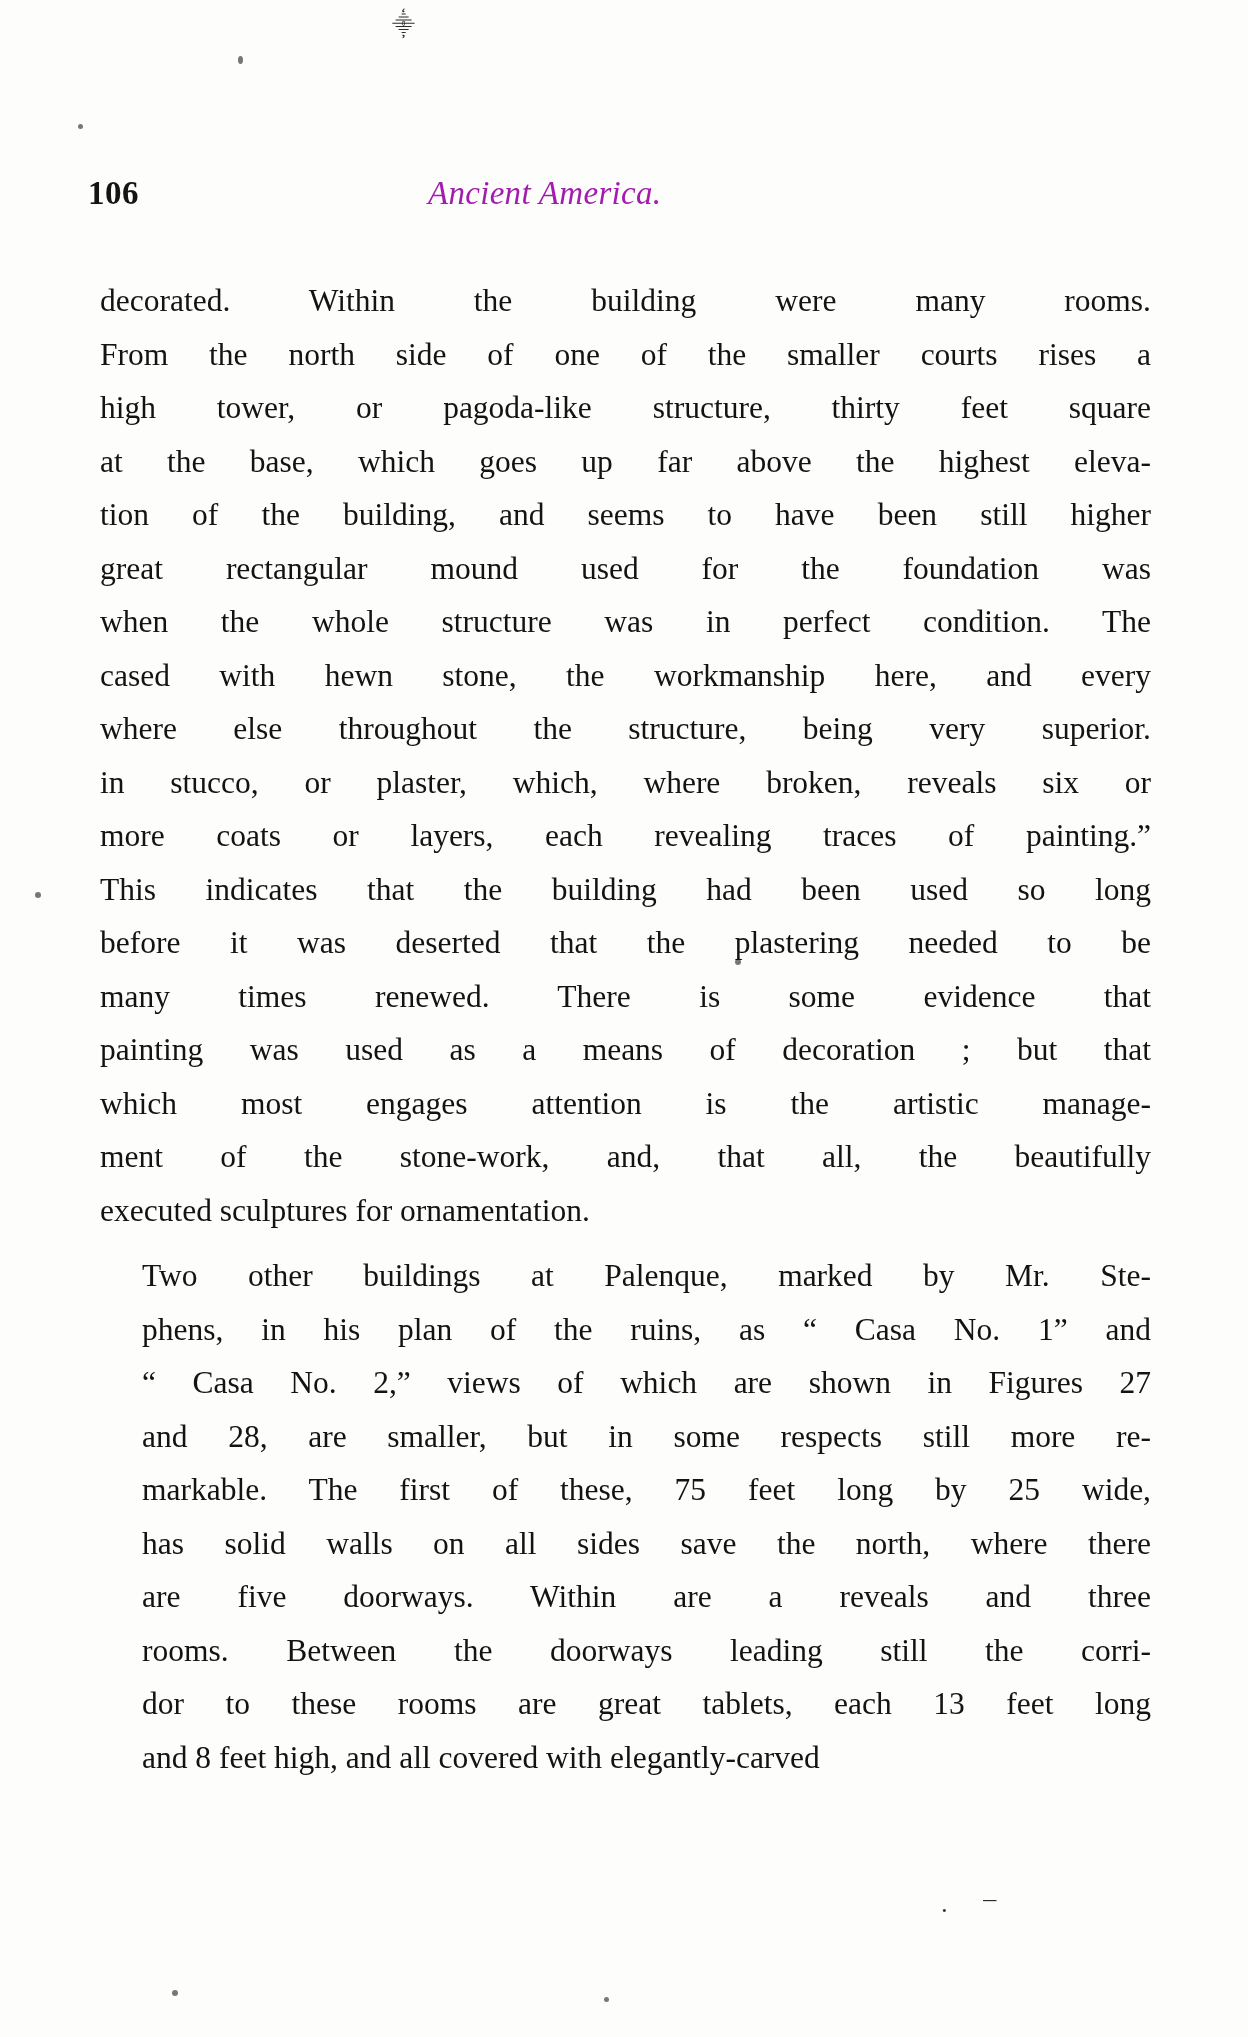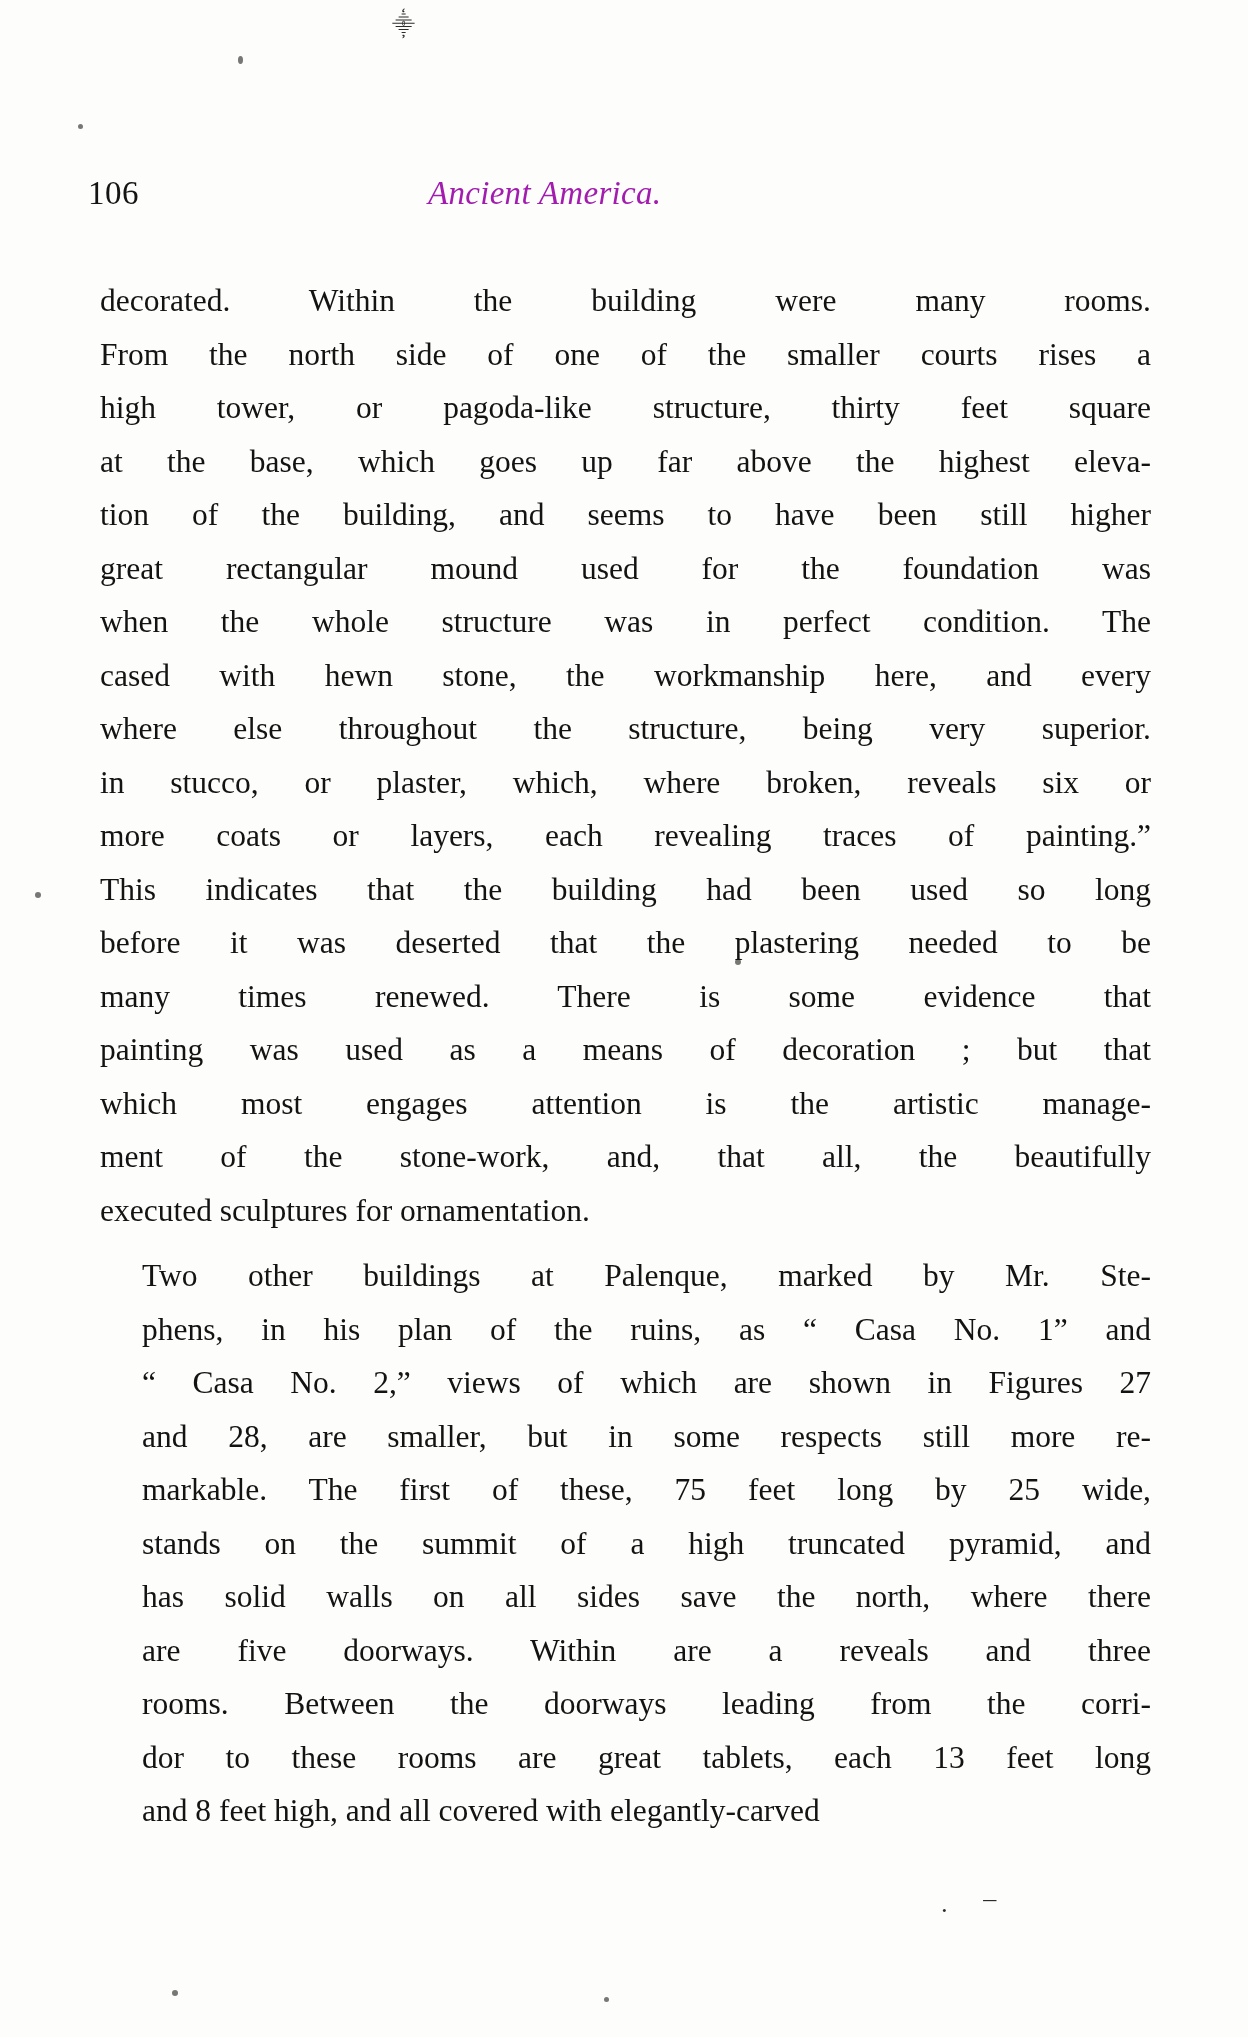--- a/index.html
+++ b/index.html
@@ -38,20 +38,21 @@
     width: 1075px;
     height: 40px;
   }
   .folio {
     position: absolute;
     left: 0;
     top: 0;
     font-size: 33px;
     letter-spacing: .5px;
     color: #141414;
+    font-weight: bold;
   }
   .running-title {
     position: absolute;
     left: 340px;
     top: 0;
     font-size: 33px;
     font-style: italic;
     color: #a21caf;
     letter-spacing: .3px;
   }
@@ -130,24 +131,23 @@
         <span class="line just">which  most  engages  attention  is  the  artistic  manage-</span>
         <span class="line just">ment  of  the  stone-work,  and,  that  all,  the  beautifully</span>
         <span class="line">executed sculptures for ornamentation.</span>
       </p>
     <p class="indent" id="p1">
         <span class="line just" style="text-indent: 42px;">Two other buildings at Palenque, marked by Mr. Ste-</span>
         <span class="line just">phens,  in  his  plan  of  the  ruins,  as  “ Casa  No. 1” and</span>
         <span class="line just">“ Casa No. 2,” views of which are shown in Figures 27</span>
         <span class="line just">and 28, are smaller, but in some respects still more re-</span>
         <span class="line just">markable.    The  first  of  these, 75  feet  long  by  25  wide,</span>
-        <span class="line just">stands on the summit of a high truncated pyramid, and</span>
         <span class="line just">has solid walls on all sides save the north, where there</span>
         <span class="line just">are  five  doorways.   Within  are  a  reveals  and  three</span>
-        <span class="line just">rooms.   Between the doorways leading from the corri-</span>
+        <span class="line just">rooms.   Between the doorways leading still the corri-</span>
         <span class="line just">dor  to  these  rooms  are  great  tablets,  each 13  feet  long</span>
         <span class="line">and  8  feet  high,  and  all  covered  with  elegantly-carved</span>
       </p>
   </div>
 
   <div class="bottom-marks">· ¯</div>
 
 </div>
 
 </body></html>

